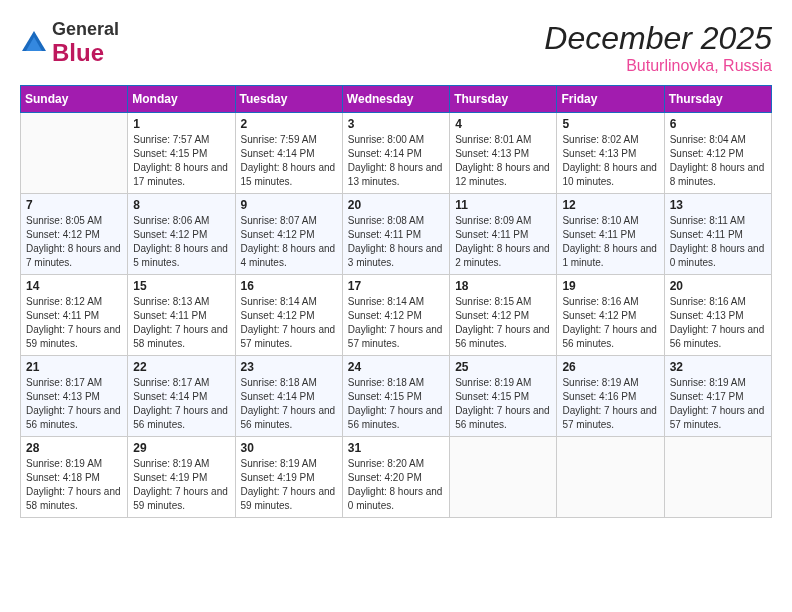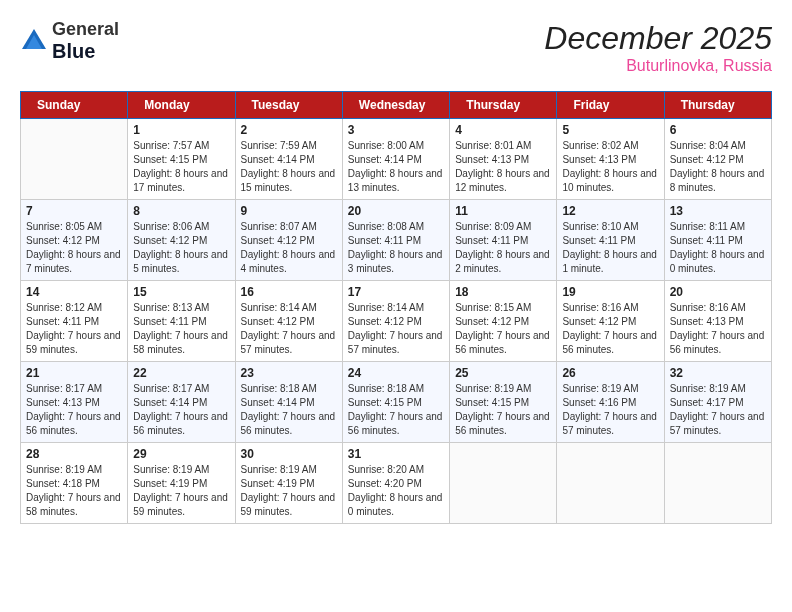--- a/index.html
+++ b/index.html
@@ -7,40 +7,40 @@
       font-family: Arial, sans-serif;
       background: #fff;
       width: 792px;
       min-height: 612px;
       padding: 20px;
     }
     .header {
       display: flex;
       justify-content: space-between;
       align-items: flex-start;
-      margin-bottom: 16px;
+      margin-bottom: 10px;
     }
     .logo {
       display: flex;
       align-items: center;
     }
     .logo-text {
       display: flex;
       flex-direction: column;
       line-height: 1.1;
     }
     .logo-general {
       font-size: 18px;
       font-weight: bold;
       color: #333;
     }
     .logo-blue {
-      font-size: 20px;
-      font-weight: bold;
-      color: #0f172a;
+      font-size: 24px;
+      font-weight: bold;
+      color: #be185d;
     }
     .logo-icon {
       width: 28px;
       height: 28px;
       margin-right: 4px;
     }
     .title-area {
       text-align: right;
     }
     .month-title {
@@ -52,23 +52,23 @@
     .location {
       font-size: 16px;
       color: #ec4899;
     }
     .calendar {
       width: 100%;
       border-collapse: collapse;
       font-size: 10.5px;
     }
     .calendar thead tr th {
-      background: #b91c1c;
+      background: #a21caf;
       color: #fff;
-      padding: 6px 16px;
+      padding: 6px 4px;
       text-align: left;
       font-weight: bold;
       font-size: 12px;
       border: 1px solid #1a6abf;
     }
     .calendar tbody tr td {
       border: 1px solid #ccc;
       vertical-align: top;
       padding: 4px 5px;
       width: calc(100% / 7);

